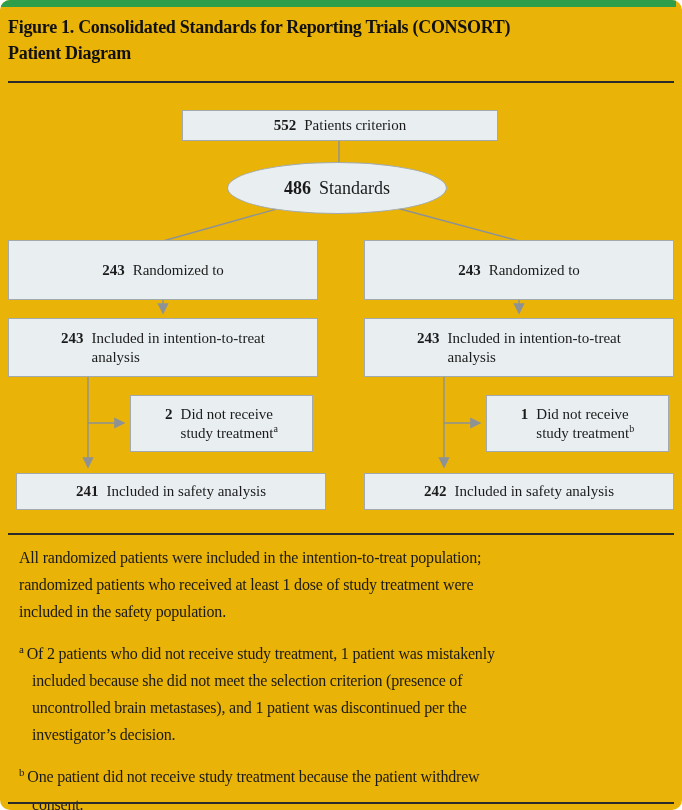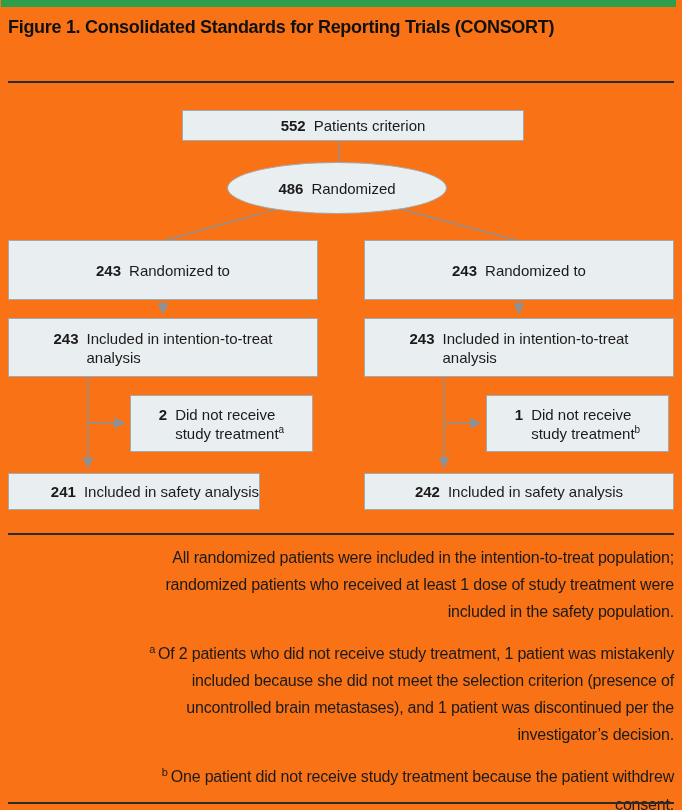--- a/index.html
+++ b/index.html
@@ -1,18 +1,18 @@
 <!DOCTYPE html>
 <html><head>
 <meta charset="utf-8">
 <style>
   html,body{margin:0;padding:0;background:#ffffff;}
   .page{
-    position:relative;width:682px;height:810px;background:#f97316;
-    font-family:Liberation Sans, sans-serif;color:#1a1a1a;overflow:hidden;
+    position:relative;width:682px;height:810px;background:#eab308;
+    font-family:Liberation Serif, serif;color:#1a1a1a;overflow:hidden;border-radius:10px;
   }
   .greenbar{position:absolute;left:1px;top:0;width:675px;height:7px;background:#2f9e4a;}
   .figtitle{
     position:absolute;left:8px;top:14px;width:660px;
     font-size:18px;font-weight:700;line-height:26px;color:#111;letter-spacing:-0.3px;
   }
   .rule{position:absolute;left:8px;width:666px;height:2px;background:#2b2b2b;}
   .rule-title{top:81px;}
   .rule-notes{top:533px;}
   .rule-bottom{top:802px;}
@@ -22,53 +22,54 @@
   .box{
     position:absolute;z-index:2;background:#e9eef1;border:1.4px solid #a2aaae;
     display:flex;align-items:center;justify-content:center;
     font-size:15px;line-height:19px;color:#1b1b1b;box-sizing:border-box;
   }
   .row{display:flex;align-items:flex-start;text-align:left;}
   .num{font-weight:700;margin-right:8px;white-space:nowrap;}
   .lbl{white-space:nowrap;}
   sup.mark{font-size:10px;line-height:0;vertical-align:super;}
 
-  .b-screened{left:182px;top:110px;width:342px;height:31px;}
+  .b-screened{left:182px;top:110px;width:316px;height:31px;}
   .ellipse{
     position:absolute;z-index:2;left:227px;top:162px;width:220px;height:52px;
     background:#e9eef1;border:1.4px solid #a2aaae;border-radius:50%;
     display:flex;align-items:center;justify-content:center;
-    font-size:15px;box-sizing:border-box;
+    font-size:18px;box-sizing:border-box;
   }
   .b-arm-l{left:8px;top:240px;width:310px;height:60px;}
   .b-arm-r{left:364px;top:240px;width:310px;height:60px;}
   .b-itt-l{left:8px;top:318px;width:310px;height:59px;}
   .b-itt-r{left:364px;top:318px;width:310px;height:59px;}
   .b-side-l{left:130px;top:395px;width:183px;height:57px;}
   .b-side-r{left:486px;top:395px;width:183px;height:57px;}
-  .b-safe-l{left:8px;top:473px;width:252px;height:37px;justify-content:flex-end;}
+  .b-safe-l{left:16px;top:473px;width:310px;height:37px;}
   .b-safe-r{left:364px;top:473px;width:310px;height:37px;}
 
   .notes{
     position:absolute;left:8px;top:544px;width:666px;
     font-size:16px;line-height:27px;color:#1a1a1a;letter-spacing:-0.2px;
   }
-  .notes p{margin:0 0 11px 0;white-space:pre-line;text-align:right;}
+  .notes p{margin:0 0 11px 11px;white-space:pre-line;}
   .fn{padding-left:13px;text-indent:-13px;}
   .fn sup{font-size:11px;margin-right:3px;}
 </style>
 </head>
 <body>
 
 <div class="page">
 
   <div class="greenbar"></div>
 
   <div class="figtitle">
     <div>Figure 1. Consolidated Standards for Reporting Trials (CONSORT)</div>
+    <div>Patient Diagram</div>
   </div>
 
   <div class="rule rule-title"></div>
 
   <svg class="connectors" width="682" height="532" viewBox="0 0 682 532">
     <defs>
       <marker id="arr" markerWidth="9" markerHeight="9" refX="7" refY="4" orient="auto">
         <path d="M0,0 L8,4 L0,8 z" fill="#8c9296"></path>
       </marker>
     </defs>
@@ -88,21 +89,21 @@
   <div class="box b-screened">
     <div class="row">
       <span class="num">552</span>
       <span class="lbl">Patients criterion</span>
     </div>
   </div>
 
   <div class="ellipse">
     <div class="row">
       <span class="num">486</span>
-      <span class="lbl">Randomized</span>
+      <span class="lbl">Standards</span>
     </div>
   </div>
 
   <div class="box b-arm-l">
     <div class="row">
       <span class="num">243</span>
       <span class="lbl"><span>Randomized to</span><br></span>
     </div>
   </div>
 

